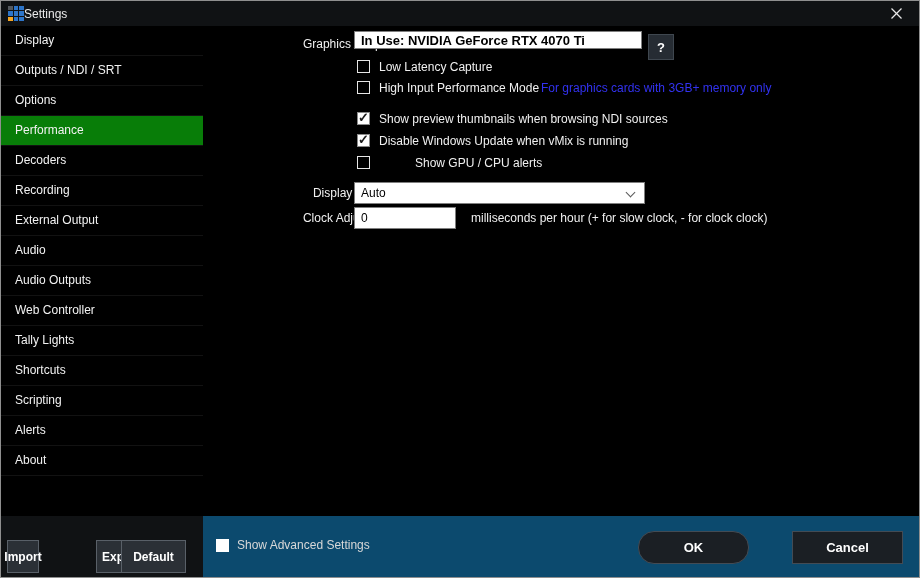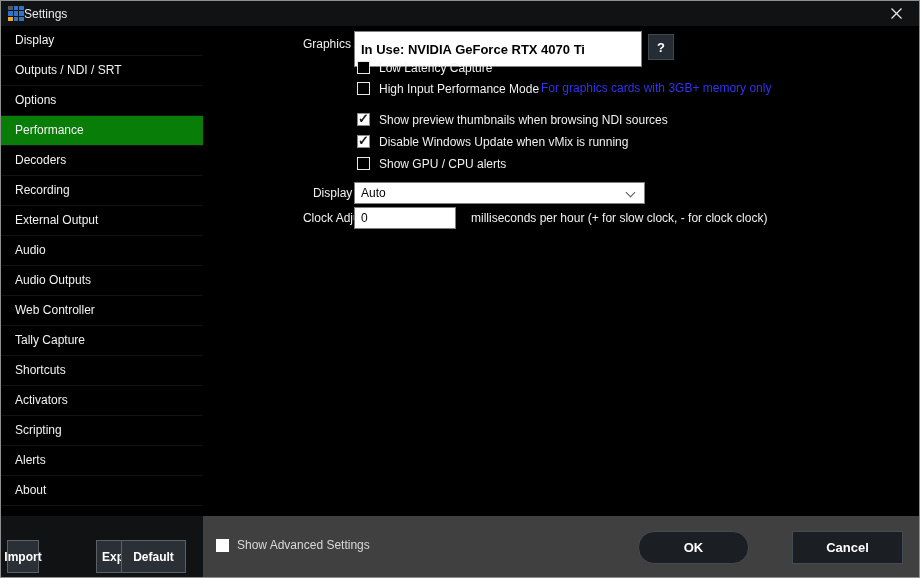--- a/index.html
+++ b/index.html
@@ -69,21 +69,21 @@
     position: absolute; background: #fff; border: 1px solid #7f7f7f;
     color: #000; display: flex; align-items: center; padding: 0 6px;
   }
   .ga-input { font-weight: bold; font-size: 13px; }
   .help-btn {
     position: absolute; width: 26px; height: 26px;
     background: #262c33; border: 1px solid #3f474f;
     color: #fff; font-weight: bold; font-size: 13px;
     display: flex; align-items: center; justify-content: center; cursor: pointer;
   }
-  .check-row { position: absolute; left: 154px; display: flex; align-items: center; height: 15px; cursor: default; }
+  .check-row { position: absolute; left: 154px; display: flex; align-items: flex-start; height: 15px; cursor: default; }
   .checkbox {
     width: 13px; height: 13px; border: 1px solid #e6e6e6; background: #000;
     position: relative; flex: 0 0 auto; cursor: pointer;
   }
   .checkbox .mark {
     display: none; position: absolute; left: 0px; top: -3px;
     color: #1c1c1c; font-size: 13px; font-weight: bold; line-height: 15px;
   }
   .checkbox.checked { background: #fff; border-color: #8a8a8a; }
   .checkbox.checked .mark { display: block; }
@@ -100,21 +100,21 @@
     content: ""; position: absolute; left: 0; top: 0;
     width: 6px; height: 6px;
     border-right: 1px solid #5a5a5a; border-bottom: 1px solid #5a5a5a;
     transform: rotate(45deg);
   }
   .plain-note { position: absolute; color: #f0f0f0; white-space: nowrap; }
 
   
   .bottombar {
     position: absolute; left: 202px; top: 515px; right: 0; bottom: 0;
-    background: #404040;
+    background: #0c4a6e;
   }
   .adv-check {
     position: absolute; left: 13px; top: 23px; width: 13px; height: 13px;
     background: #fff; cursor: pointer;
   }
   .adv-label { position: absolute; left: 34px; top: 22px; color: #d8d8d8; }
   .dlg-btn {
     position: absolute; top: 15px; width: 111px; height: 33px;
     background: #1b1f24; border: 1px solid #434b54;
     color: #fff; font-weight: bold; font-size: 13px;
@@ -151,38 +151,37 @@
     <div class="nav-item">Display</div>
     <div class="nav-item">Outputs / NDI / SRT</div>
     <div class="nav-item">Options</div>
     <div class="nav-item" style="background-color: rgb(8, 125, 8);">Performance</div>
     <div class="nav-item">Decoders</div>
     <div class="nav-item">Recording</div>
     <div class="nav-item">External Output</div>
     <div class="nav-item">Audio</div>
     <div class="nav-item">Audio Outputs</div>
     <div class="nav-item">Web Controller</div>
-    <div class="nav-item">Tally Capture</div>
+    <div class="nav-item">Tally Lights</div>
     <div class="nav-item">Shortcuts</div>
-    <div class="nav-item">Activators</div>
     <div class="nav-item">Scripting</div>
     <div class="nav-item">Alerts</div>
     <div class="nav-item">About</div>
   </nav>
 
   <div class="sidebar-footer">
     <div class="side-btn" style="left:6px; width:32px;">Import</div>
     <div class="side-btn" style="left:63px; width:50px;margin-left:32px;">Export</div>
     <div class="side-btn" style="left:120px; width:65px;">Default</div>
   </div>
 
   <main class="main">
 
     <div class="field-label" style="top:11px;">Graphics Adapter:</div>
-    <div class="textbox ga-input" style="left:151px; top:5px; width:288px; height:36px;">In Use: NVIDIA GeForce RTX 4070 Ti</div>
+    <div class="textbox ga-input" style="left:151px; top:5px; width:288px; height:18px;">In Use: NVIDIA GeForce RTX 4070 Ti</div>
     <div class="help-btn" style="left:445px; top:8px;">?</div>
 
     <div class="check-row" style="top:34px;">
       <span class="checkbox"></span>
       <span class="check-label">Low Latency Capture</span>
     </div>
 
     <div class="check-row" style="top:55px;">
       <span class="checkbox"></span>
       <span class="check-label">High Input Performance Mode</span>
@@ -196,21 +195,21 @@
       <span class="check-label">Show preview thumbnails when browsing NDI sources</span>
     </div>
 
     <div class="check-row" style="top:108px;">
       <span class="checkbox checked">
           <span class="mark">✓</span>
         </span>
       <span class="check-label">Disable Windows Update when vMix is running</span>
     </div>
 
-    <div class="check-row" style="top:130px;">
+    <div class="check-row" style="top:130px;gap:36px;">
       <span class="checkbox"></span>
       <span class="check-label">Show GPU / CPU alerts</span>
     </div>
 
     <div class="field-label" style="top:160px;">Display Method:</div>
     <div class="combobox" style="left:151px; top:156px; width:291px; height:22px;">
       <span>Auto</span>
       <span class="combo-chevron"></span>
     </div>
 

